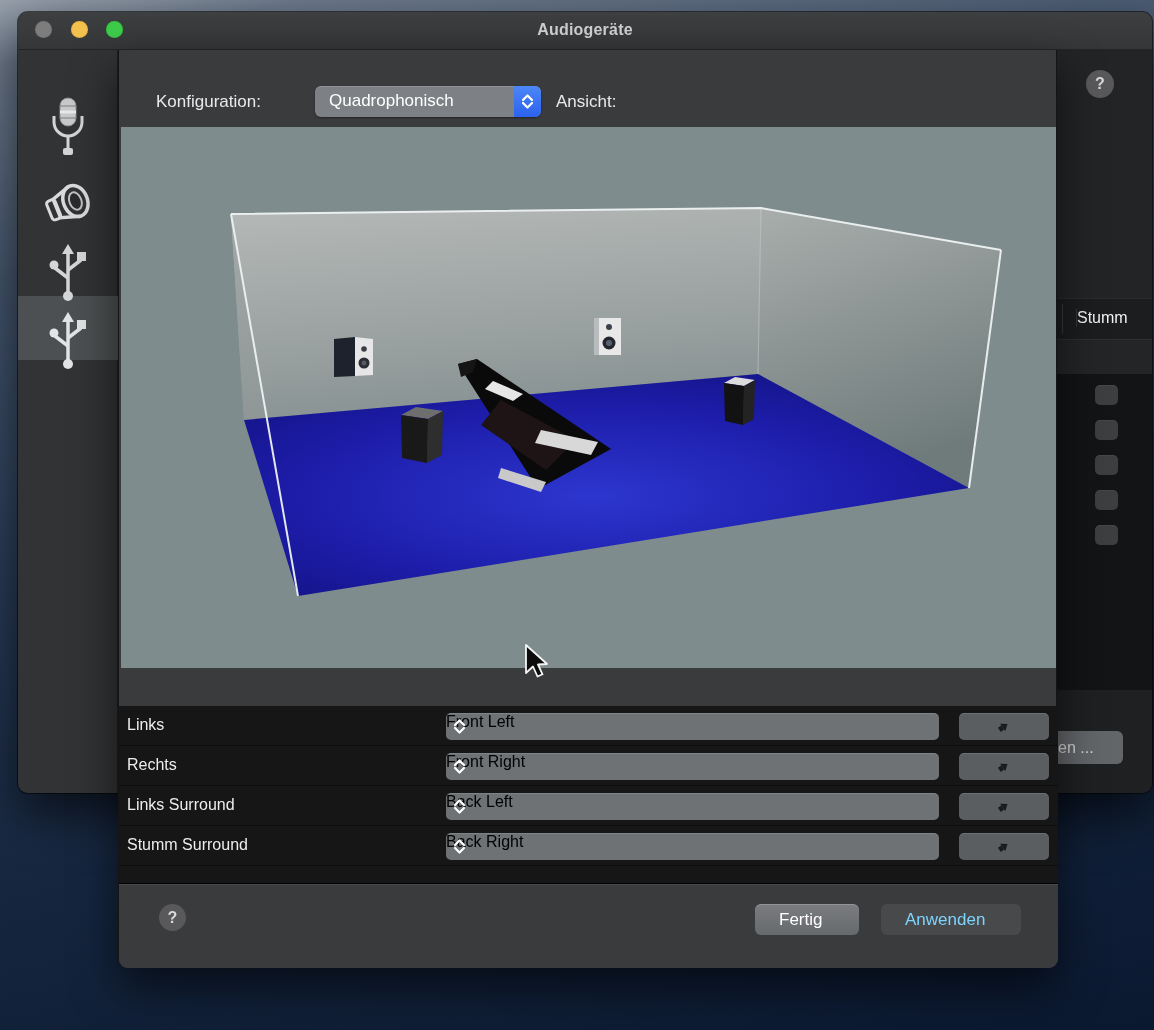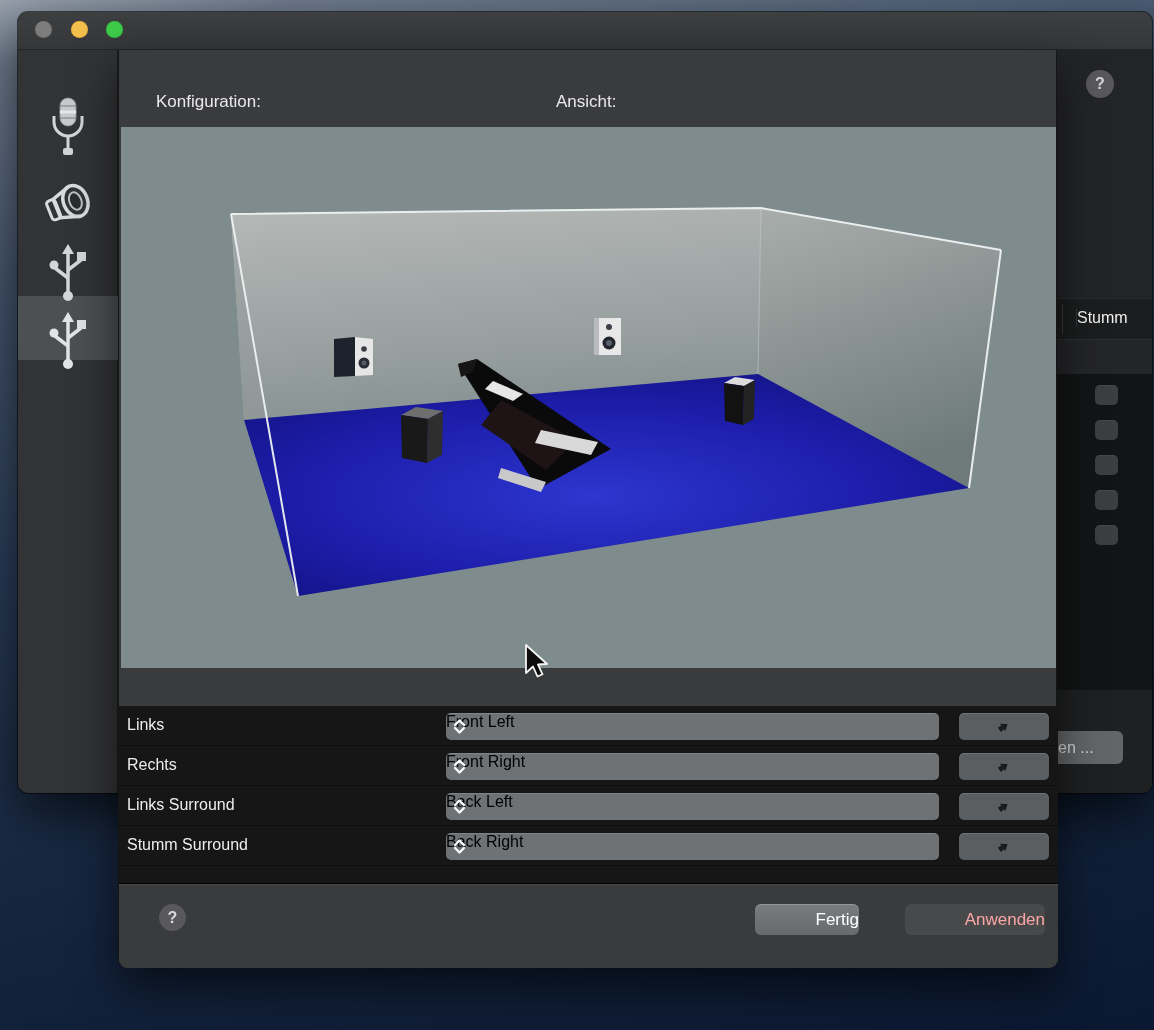--- a/index.html
+++ b/index.html
@@ -78,38 +78,39 @@
   .row-popup .cap { height:27px; }
   .row-popup .cap svg { top:4px; }
   .test-btn { position:absolute; left:840px; top:7px; width:90px; height:27px; background:#5b5e61;
               border-radius:5px; box-shadow:inset 0 1px 0 rgba(255,255,255,.12); }
   .test-btn svg { position:absolute; left:37px; top:5px; }
 
   
   #footer { position:absolute; left:0; top:833px; width:939px; height:85px; background:#3a3b3d;
             border-top:1px solid #000; border-radius:0 0 9px 9px; box-shadow:inset 0 1px 0 #48494b; }
   #help-sheet { position:absolute; left:40px; top:20px; width:27px; height:27px; line-height:27px; }
-  .foot-btn { position:absolute; top:20px; height:31px; border-radius:6px; text-align:right;
-              font-size:17px; line-height:31px; }
+  .foot-btn { position:absolute; top:20px; height:31px; border-radius:6px; text-align:left;
+              font-size:17px; line-height:31px;padding-left:24px; }
   #done-btn { left:636px; width:104px; background:linear-gradient(#7a7c7f,#676a6d); color:#fff;
               box-shadow:inset 0 1px 0 rgba(255,255,255,.2); }
-  #apply-btn { left:762px; width:140px; background:#48494b; color:#fca5a5;margin-left:24px; }
+  #apply-btn { left:762px; width:140px; background:#48494b; color:#7dd3fc; }
 
   #cursor { position:absolute; left:524px; top:644px; z-index:9; }
 </style>
 </head>
 <body>
 
 <div id="stage">
 
   <div id="window">
     <div id="titlebar">
       <div class="traffic" id="tl-close"></div>
       <div class="traffic" id="tl-min"></div>
       <div class="traffic" id="tl-zoom"></div>
+      <div id="win-title">Audiogeräte</div>
     </div>
 
     <div id="sidebar">
       <div id="sidebar-selected"></div>
 
       <div class="side-icon" style="top:46px;">
         <svg width="40" height="66" viewBox="0 0 40 66">
           <rect x="12" y="2" width="16" height="28" rx="8" fill="#c7c9cb" stroke="#8f9193"></rect>
           <line x1="12" y1="10" x2="28" y2="10" stroke="#7c7e80" stroke-width="1"></line>
           <line x1="12" y1="16" x2="28" y2="16" stroke="#e8e8e8" stroke-width="3"></line>
@@ -174,20 +175,29 @@
       <div class="mute-box" style="top:151px;"></div>
     </div>
 
     <div id="lower-strip"></div>
     <div id="partial-btn">en ...</div>
   </div>
 
   <div id="sheet">
 
     <div class="ctl-label" id="cfg-label">Konfiguration:</div>
+    <div class="popup" id="cfg-popup">
+      <span class="ptext">Quadrophonisch</span>
+      <span class="cap">
+        <svg width="19" height="19" viewBox="0 0 19 19">
+          <path d="M5 8 L9.5 3.5 L14 8" fill="none" stroke="#fff" stroke-width="2.2" stroke-linecap="round" stroke-linejoin="round"></path>
+          <path d="M5 11 L9.5 15.5 L14 11" fill="none" stroke="#fff" stroke-width="2.2" stroke-linecap="round" stroke-linejoin="round"></path>
+        </svg>
+      </span>
+    </div>
 
     <div class="ctl-label" id="view-label">Ansicht:</div>
 
     <div id="viewport">
       <svg width="935" height="541" viewBox="0 0 935 541">
         <defs>
           <linearGradient id="gWall" x1="0" y1="0" x2="0.2" y2="1">
             <stop offset="0" stop-color="#b5b9b7"></stop>
               <stop offset="0.65" stop-color="#9aa1a1"></stop>
               <stop offset="1" stop-color="#899393"></stop>

